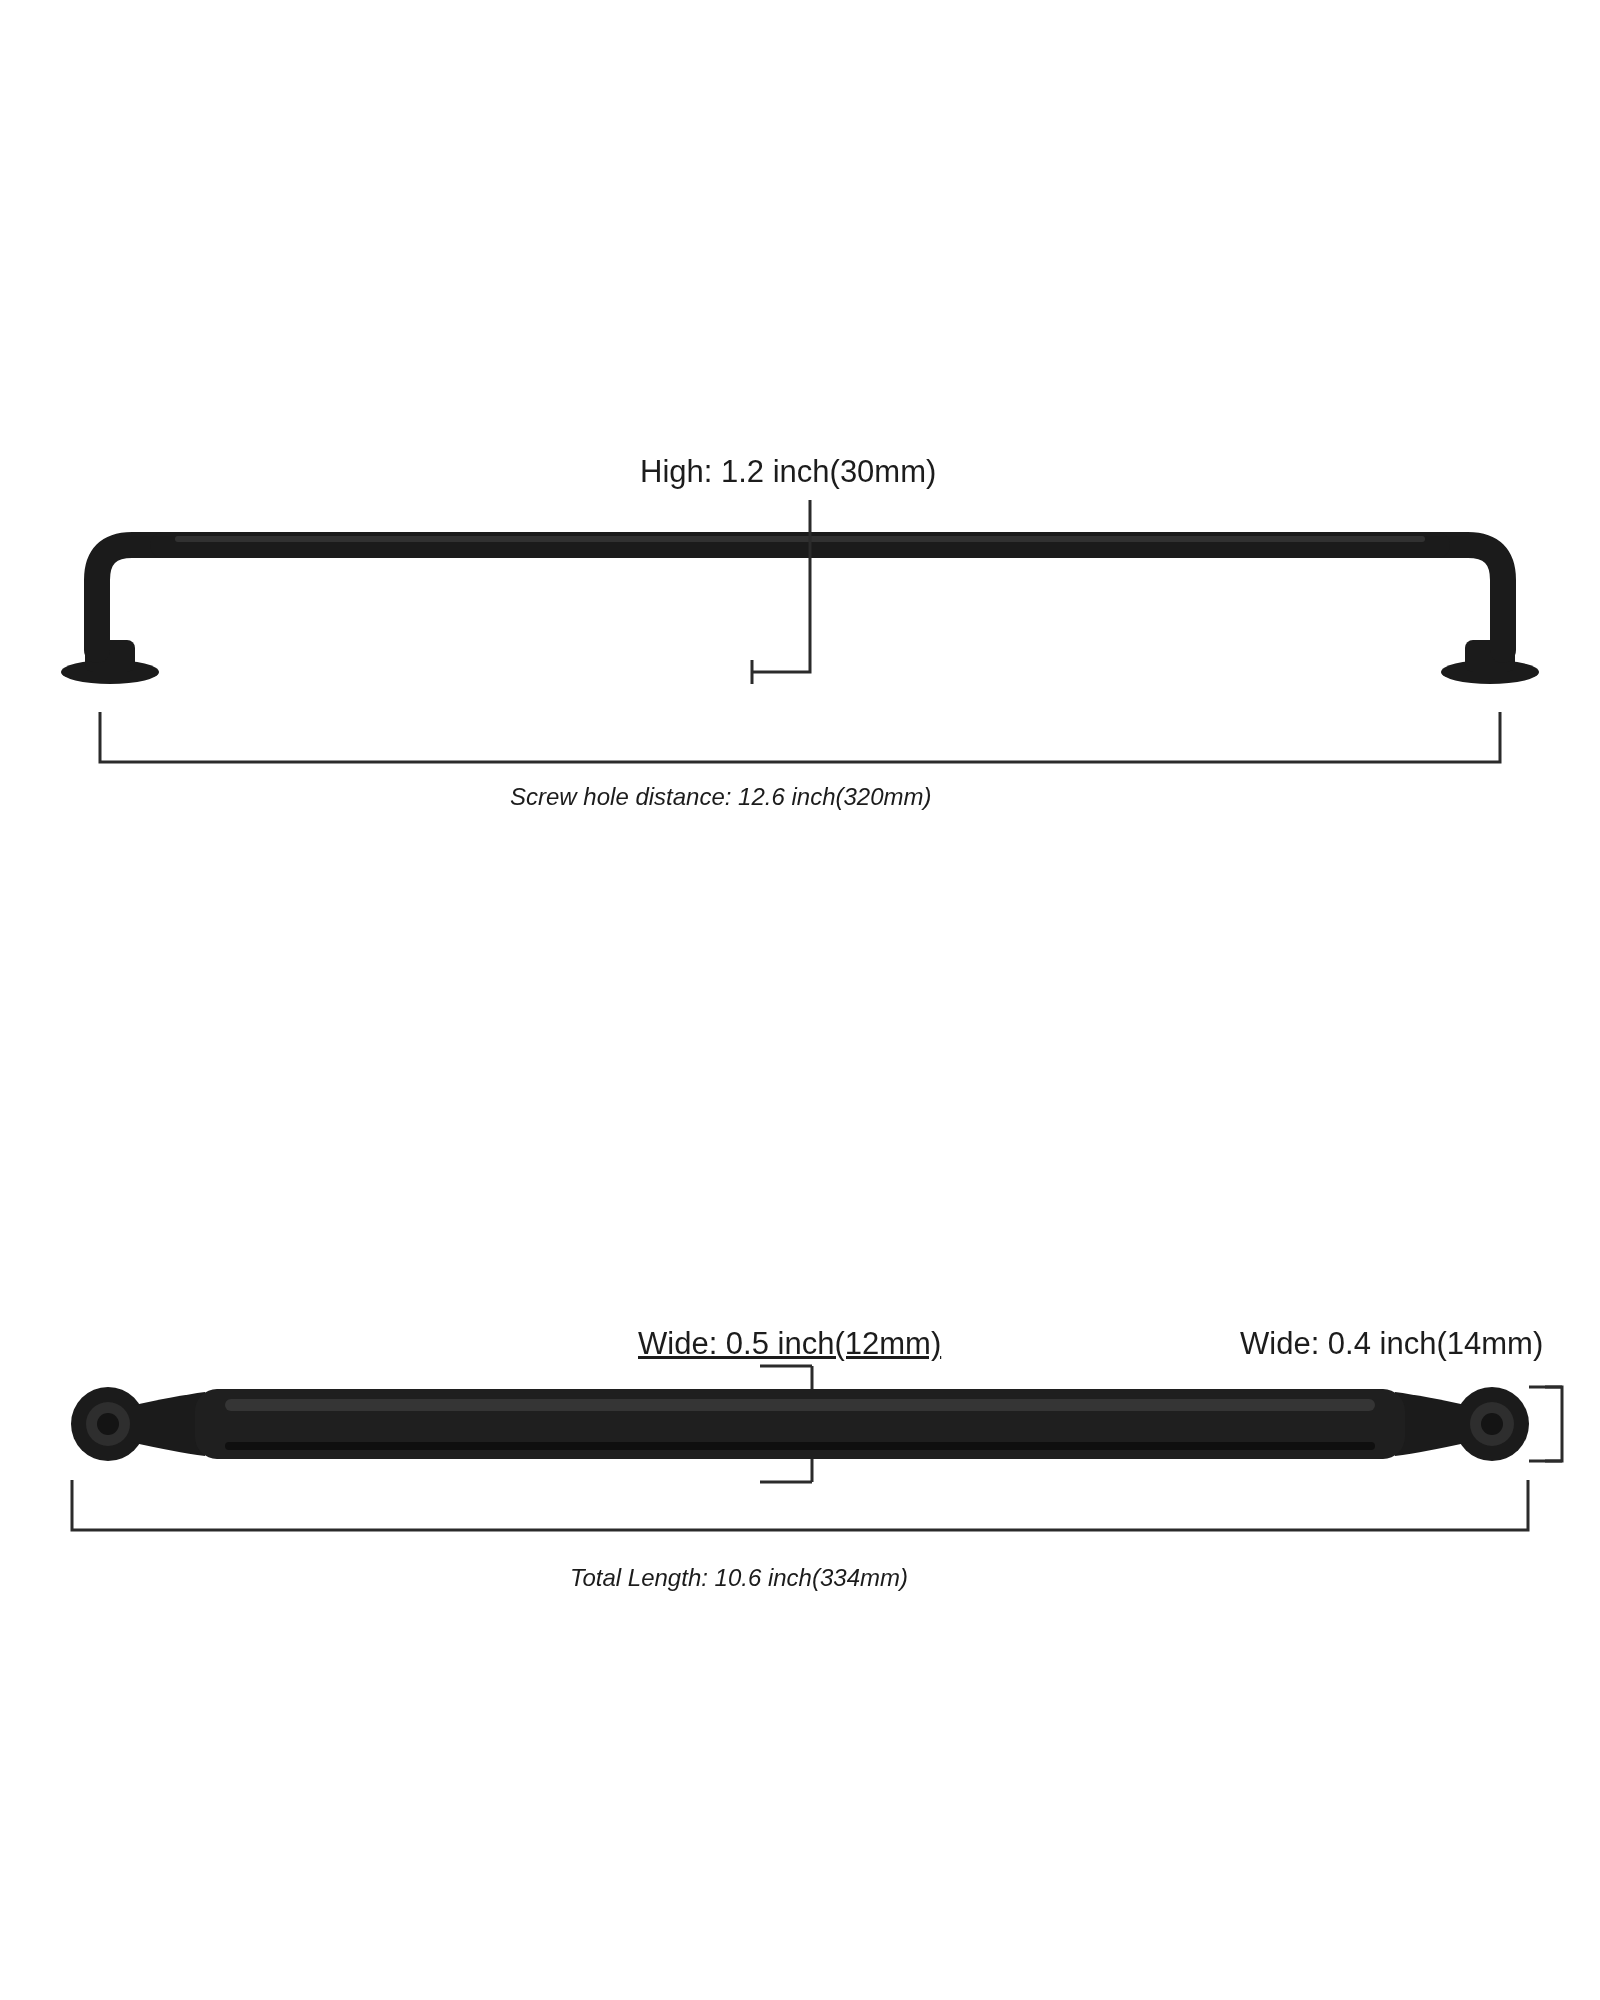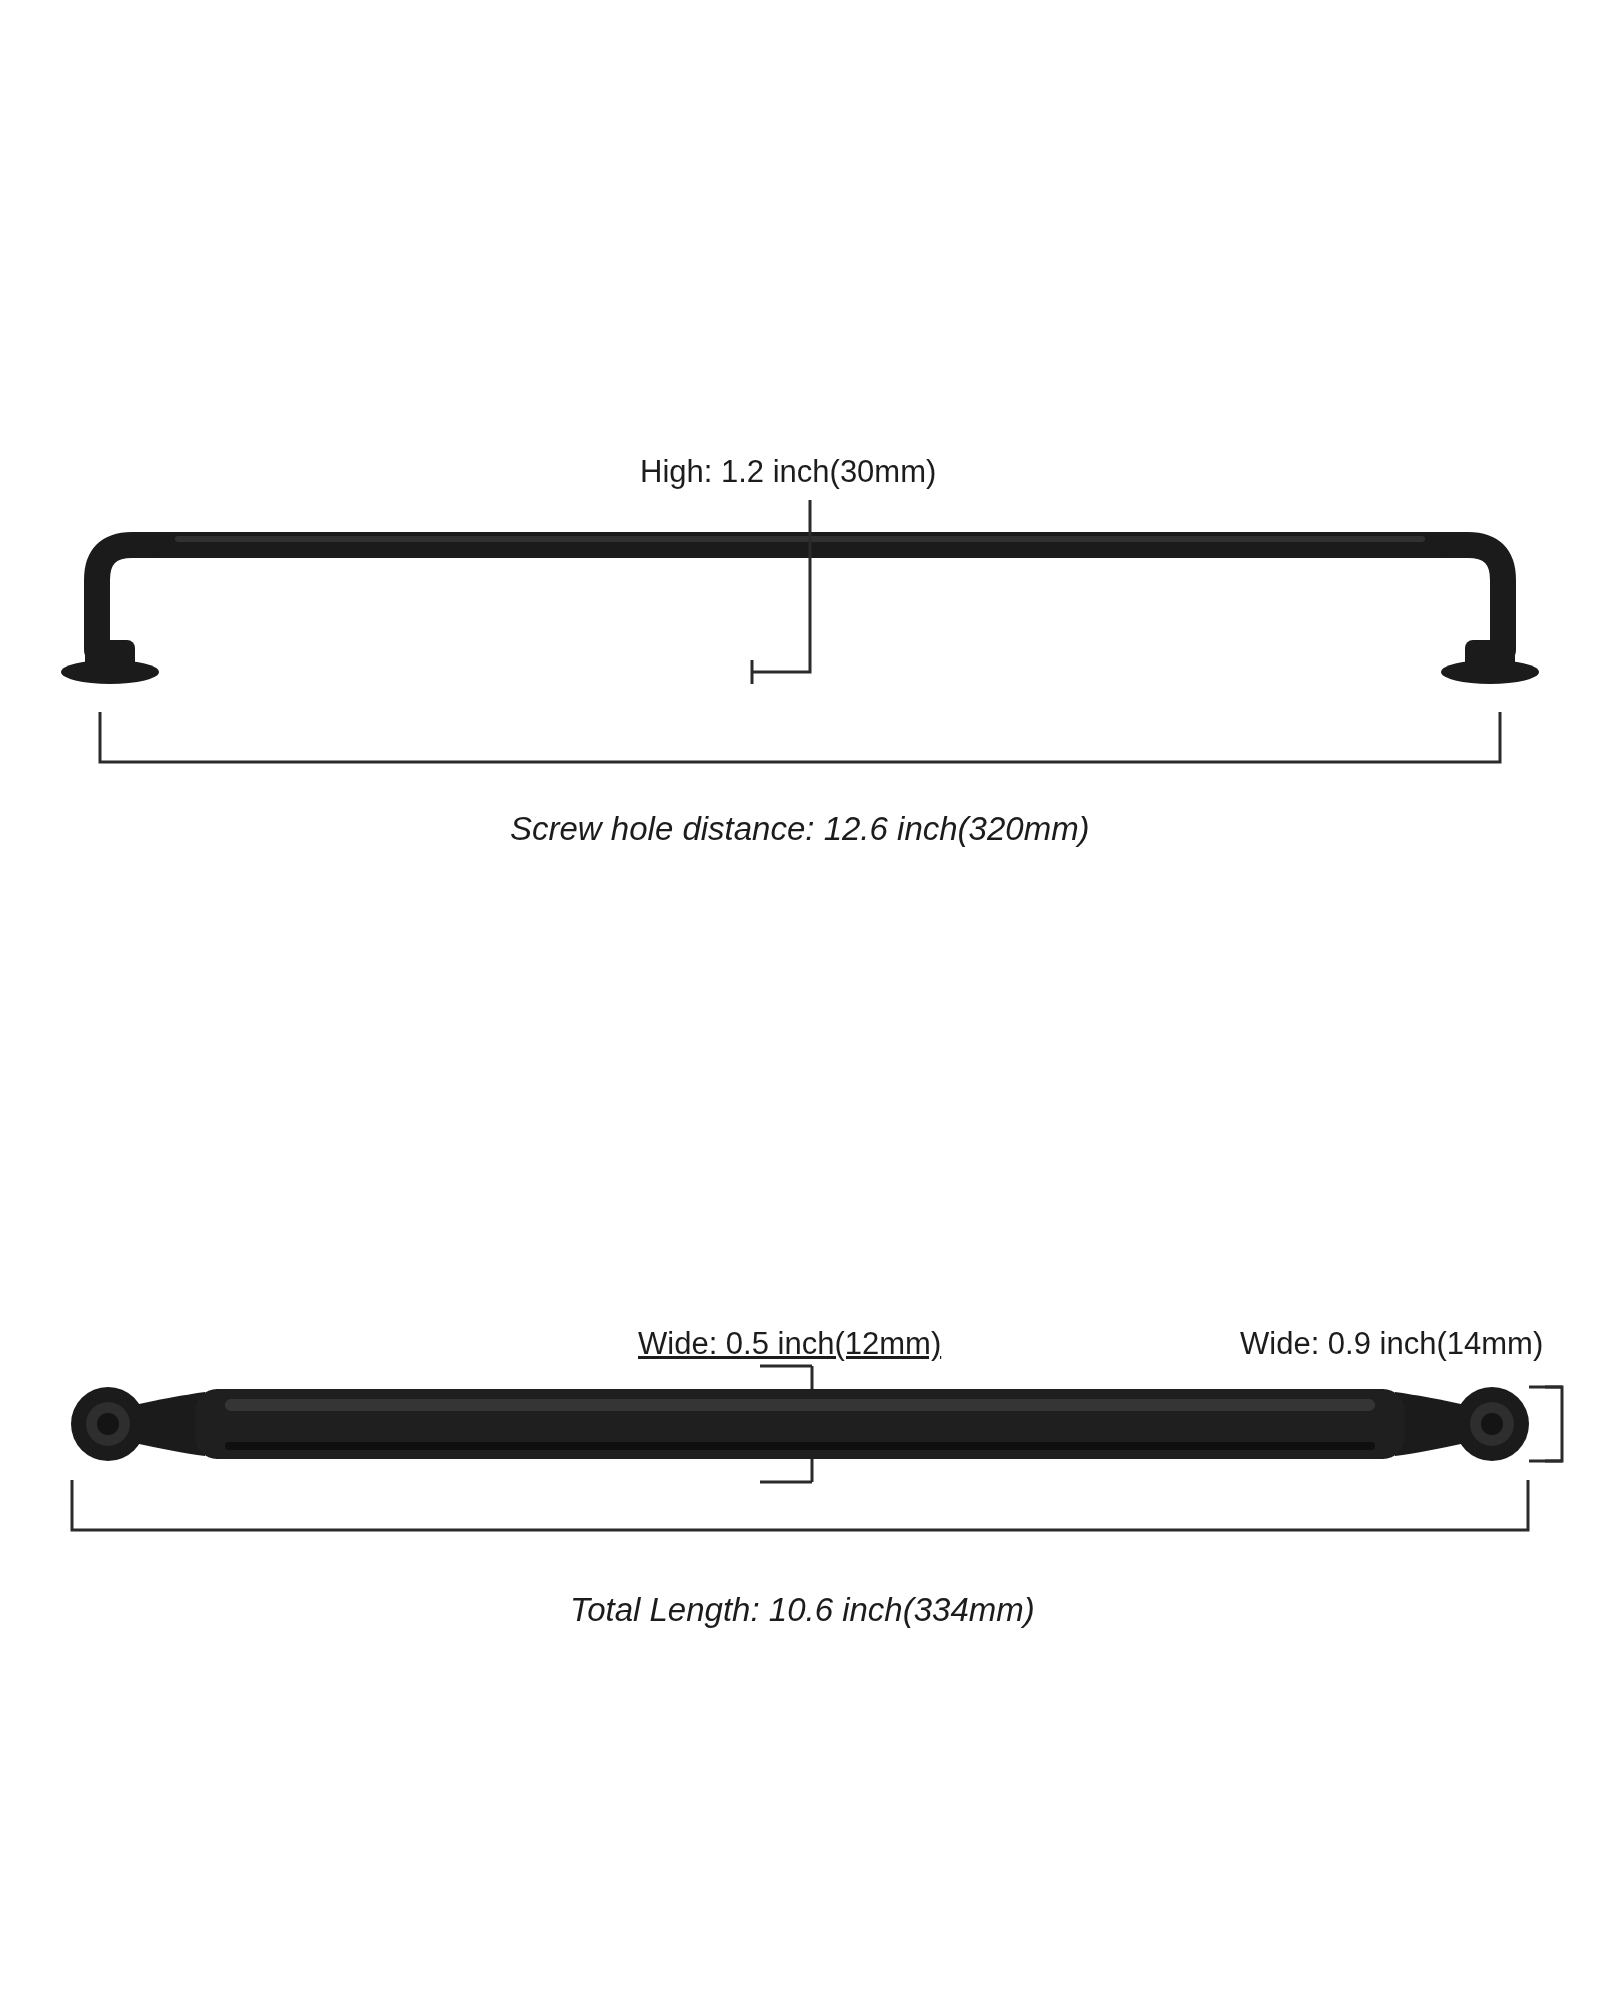--- a/index.html
+++ b/index.html
@@ -27,22 +27,21 @@
   
   .label {
     position: absolute;
     font-size: 31px;
     line-height: 1.1;
     color: #1c1c1c;
     white-space: nowrap;
   }
   .label.italic {
     font-style: italic;
-    font-size: 33px;
-    margin-top: 27px;
+    font-size: 24px;
   }
 
   
   .dim-svg {
     position: absolute;
     left: 0;
     top: 0;
     pointer-events: none;
   }
 </style>
@@ -80,21 +79,21 @@
       <path d="M 752 660 L 752 684" stroke-width="3"></path>
     </g>
 
     <g stroke="#2b2b2b" stroke-width="3" fill="none">
       <path d="M 100 712 L 100 762 L 1500 762 L 1500 712"></path>
     </g>
   </svg>
 
   <div class="label" style="left:638px; top:1327px;text-decoration:underline;">Wide: 0.5 inch(12mm)</div>
 
-  <div class="label" style="left:1240px; top:1327px;">Wide: 0.9 inch(14mm)</div>
+  <div class="label" style="left:1240px; top:1327px;">Wide: 0.4 inch(14mm)</div>
 
   <div class="label italic" style="left:570px; top:1565px;">Total Length: 10.6 inch(334mm)</div>
 
   <svg class="dim-svg" width="1600" height="2000" viewBox="0 0 1600 2000" style="top:0;left:0;">
 
     <g>
 
       <circle cx="108" cy="1424" r="37" fill="#1b1b1b"></circle>
       <circle cx="108" cy="1424" r="22" fill="#2e2e2e"></circle>
       <circle cx="108" cy="1424" r="11" fill="#141414"></circle>

